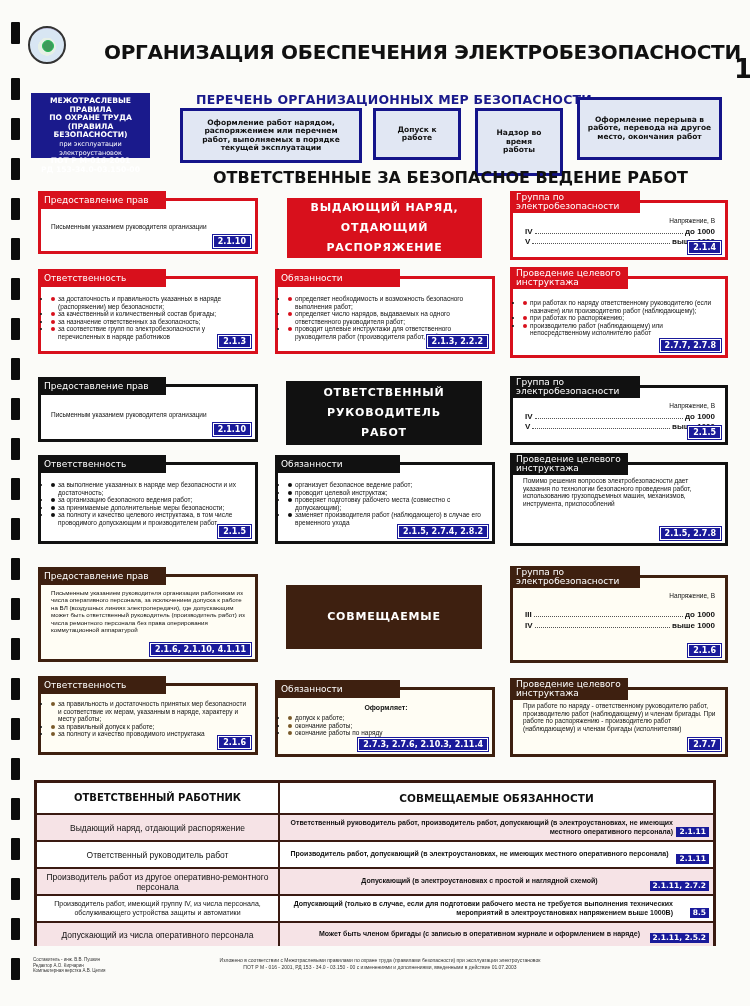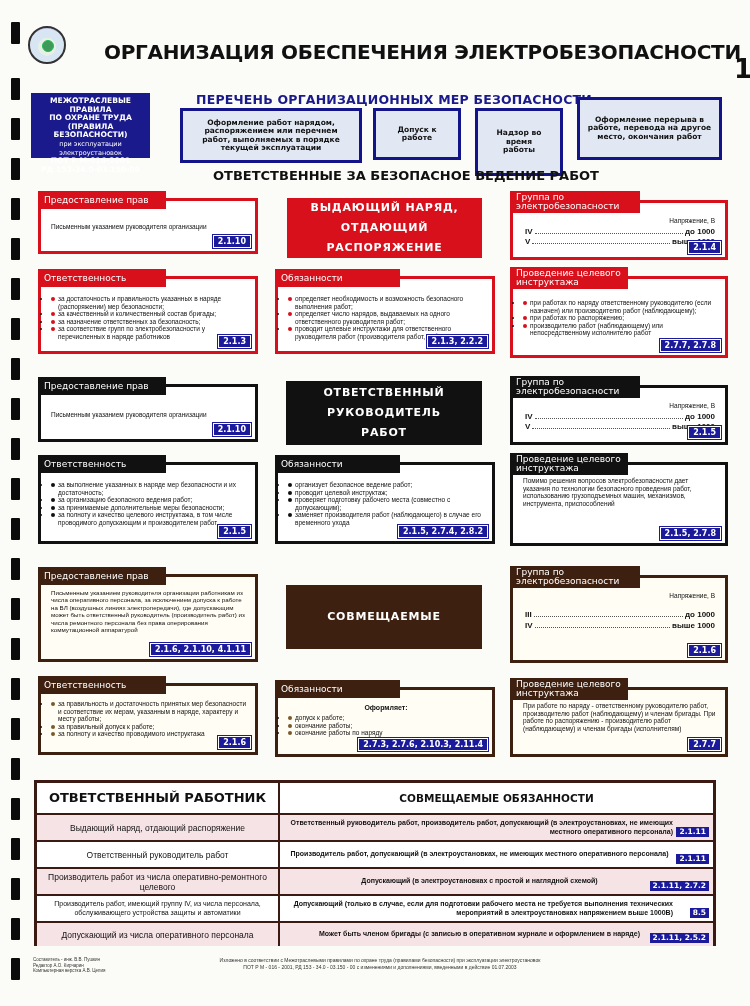--- a/index.html
+++ b/index.html
@@ -6,21 +6,21 @@
 body{width:750px;height:1006px;background:#fbfbf8;font-family:"Liberation Sans",sans-serif;position:relative;overflow:hidden;color:#111}
 .holes .hole{position:absolute;left:11px;width:9px;height:22px;background:#0c0c0c;border-radius:1px}
 .logo{position:absolute;left:28px;top:26px;width:38px;height:38px;border-radius:50%;border:2px solid #333;background:radial-gradient(circle at 50% 55%,#e6f0e6 0 35%,#d8e6f3 36% 70%,#c8c8e8 71%);}
 .logo .inner{position:absolute;left:12px;top:12px;width:12px;height:12px;border-radius:50%;background:#3d9a5a;border:1px solid #2b5}
 .title{position:absolute;left:104px;top:40px;font-family:"DejaVu Sans",sans-serif;font-weight:bold;font-size:20px;letter-spacing:-0.3px;color:#111}
 .pagenum{position:absolute;left:734px;top:54px;font-weight:bold;font-size:26px;font-family:"DejaVu Sans",sans-serif}
 .rules{position:absolute;left:31px;top:93px;width:119px;height:65px;background:#1a1a8c;color:#fff;text-align:center;font-weight:bold;font-size:7.6px;line-height:8.6px;padding-top:4px;font-family:"DejaVu Sans",sans-serif}
 .rules .sm{font-size:6.5px;font-weight:normal}
 .meas-title{position:absolute;left:196px;top:92px;font-weight:bold;font-size:12.5px;color:#1a1a8c;font-family:"DejaVu Sans",sans-serif;letter-spacing:0.2px}
 .mbox{position:absolute;background:#e1e7f3;border:3px solid #14148a;display:flex;align-items:center;justify-content:center;text-align:center;font-weight:bold;font-size:7.5px;line-height:8.5px;color:#111;font-family:"DejaVu Sans",sans-serif}
-.sub-title{position:absolute;left:213px;top:168px;font-weight:bold;font-size:13px;font-family:"DejaVu Sans",sans-serif}
+.sub-title{position:absolute;left:213px;top:168px;font-weight:bold;font-size:16px;font-family:"DejaVu Sans",sans-serif}
 .panel{position:absolute;background:#fff;border:3px solid var(--c)}
 .panel .hdr{position:absolute;left:-3px;top:-10px;background:var(--c);color:#fff;font-weight:normal;font-size:9px;line-height:10px;padding:4px 6px;font-family:"DejaVu Sans",sans-serif}
 .panel .body{position:absolute;left:10px;right:8px;font-size:6.5px;line-height:7.6px;color:#111}
 .panel .body li{padding-left:7px;position:relative}
 .panel .body li:before{content:"";position:absolute;left:0;top:2px;width:4px;height:4px;border-radius:50%;background:var(--dot)}
 .panel .ref{position:absolute;right:4px;bottom:3px;background:#1a1a9a;color:#fff;font-weight:bold;font-size:8px;padding:1px 4px;font-family:"DejaVu Sans",sans-serif;border:1px solid #fff;outline:1px solid #1a1a9a}
 .role{position:absolute;color:#fff;font-weight:bold;text-align:center;display:flex;align-items:center;justify-content:center;font-size:11px;line-height:20px;letter-spacing:0.8px;font-family:"DejaVu Sans",sans-serif}
 .grp .volt{position:absolute;right:10px;top:14px;font-size:6.5px}
 .grp .row{position:absolute;left:12px;right:10px;display:flex;font-weight:bold;font-size:8px}
 .grp .row .dots{flex:1;border-bottom:1px dotted #555;margin:0 2px 2px}
@@ -234,39 +234,39 @@
   <div class="ref">2.7.3, 2.7.6, 2.10.3, 2.11.4</div>
 </div>
 <div class="panel" style="--c:#3e2010;--dot:#7a5a2a;left:510px;top:687px;width:218px;height:70px;background:#fffdf4">
   <div class="hdr" style="width:118px;line-height:9px;padding:2px 6px;top:-12px">Проведение целевого инструктажа</div>
   <div class="body" style="top:12px">При работе по наряду - ответственному руководителю работ, производителю работ (наблюдающему) и членам бригады. При работе по распоряжению - производителю работ (наблюдающему) и членам бригады (исполнителям)</div>
   <div class="ref">2.7.7</div>
 </div>
 
 <div class="tbl">
   <div class="r" style="top:0;height:30px;border-top:none">
-    <div class="c1" style="font-weight:bold;font-size:13px;font-family:'DejaVu Sans',sans-serif">ОТВЕТСТВЕННЫЙ РАБОТНИК</div>
+    <div class="c1" style="font-weight:bold;font-size:10px;font-family:'DejaVu Sans',sans-serif">ОТВЕТСТВЕННЫЙ РАБОТНИК</div>
     <div class="c2" style="font-size:10.5px;font-family:'DejaVu Sans',sans-serif;padding-right:6px">СОВМЕЩАЕМЫЕ ОБЯЗАННОСТИ</div>
   </div>
   <div class="r pink" style="top:30px;height:27px">
     <div class="c1">Выдающий наряд, отдающий распоряжение</div>
     <div class="c2">
         <span>Ответственный руководитель работ, производитель работ, допускающий (в электроустановках, не имеющих местного оперативного персонала)</span>
         <span class="ref">2.1.11</span>
       </div>
   </div>
   <div class="r" style="top:57px;height:27px">
     <div class="c1">Ответственный руководитель работ</div>
     <div class="c2">
         <span>Производитель работ, допускающий (в электроустановках, не имеющих местного оперативного персонала)</span>
         <span class="ref">2.1.11</span>
       </div>
   </div>
   <div class="r pink" style="top:84px;height:27px">
-    <div class="c1">Производитель работ из числа оперативно-ремонтного целевого</div>
+    <div class="c1">Производитель работ из другое оперативно-ремонтного персонала</div>
     <div class="c2">
         <span>Допускающий (в электроустановках с простой и наглядной схемой)</span>
         <span class="ref">2.1.11, 2.7.2</span>
       </div>
   </div>
   <div class="r" style="top:111px;height:27px">
     <div class="c1" style="font-size:7px;line-height:8.5px">Производитель работ, имеющий группу IV, из числа персонала, обслуживающего устройства защиты и автоматики</div>
     <div class="c2">
         <span>Допускающий (только в случае, если для подготовки рабочего места не требуется выполнения технических мероприятий в электроустановках напряжением выше 1000В)</span>
         <span class="ref">8.5</span>

